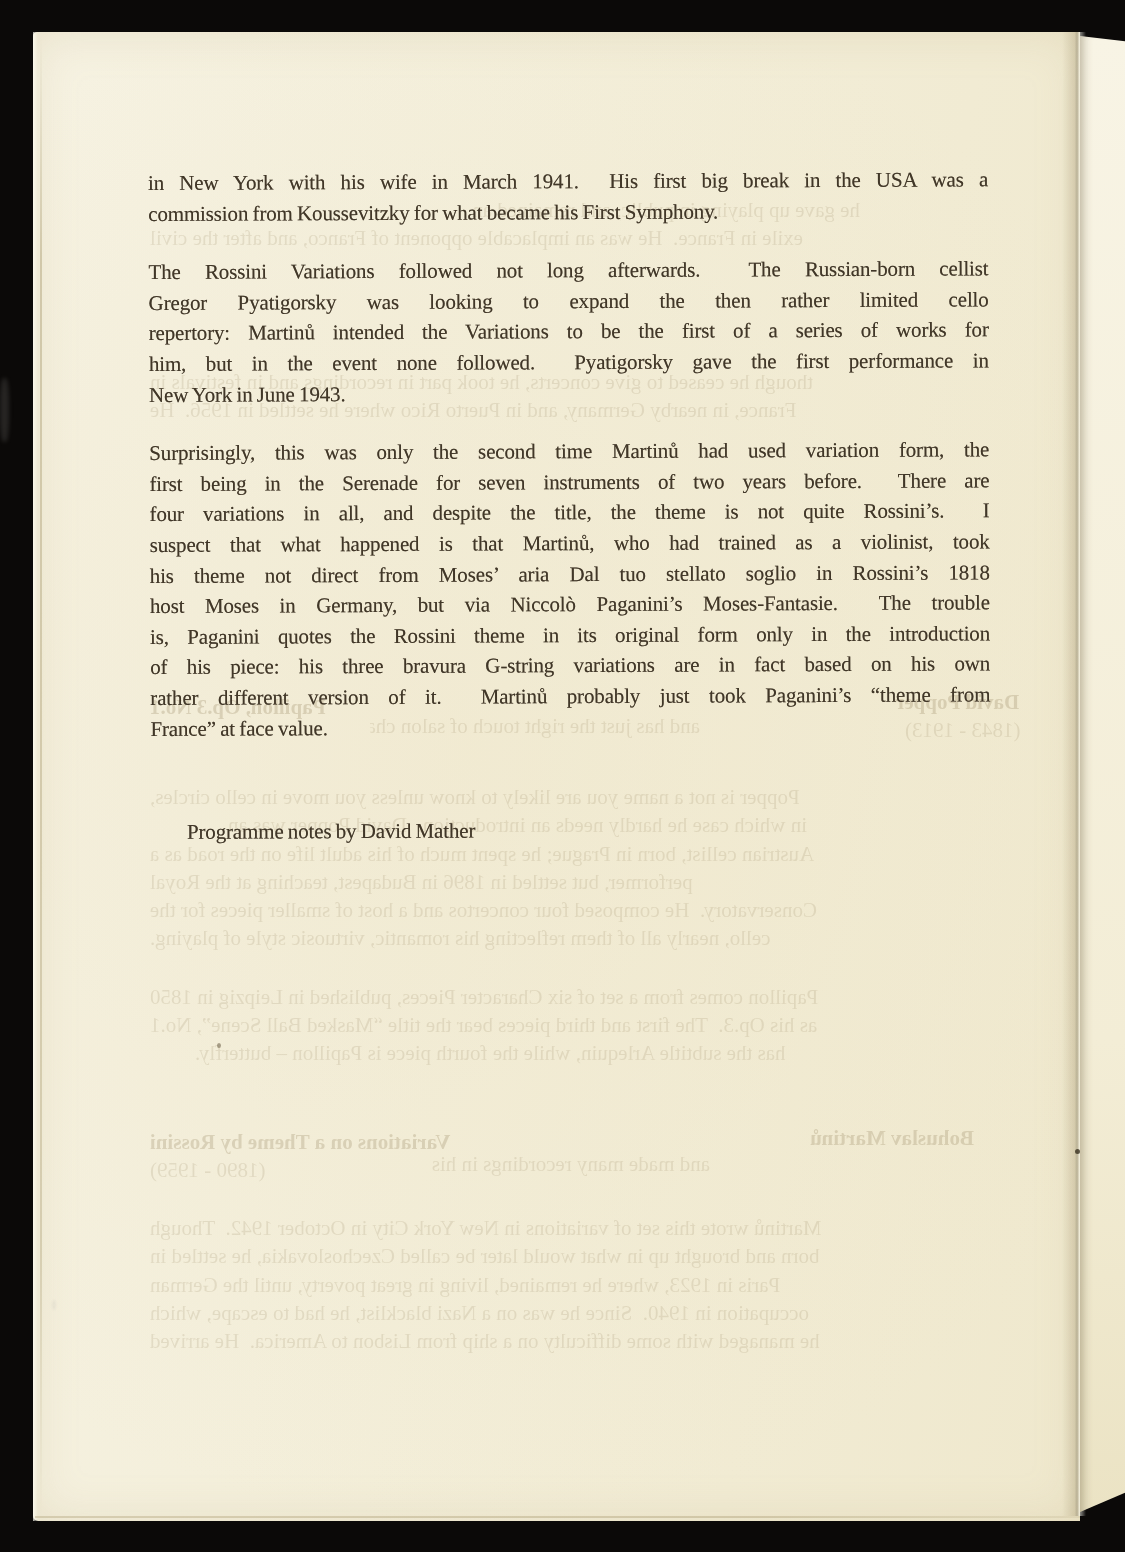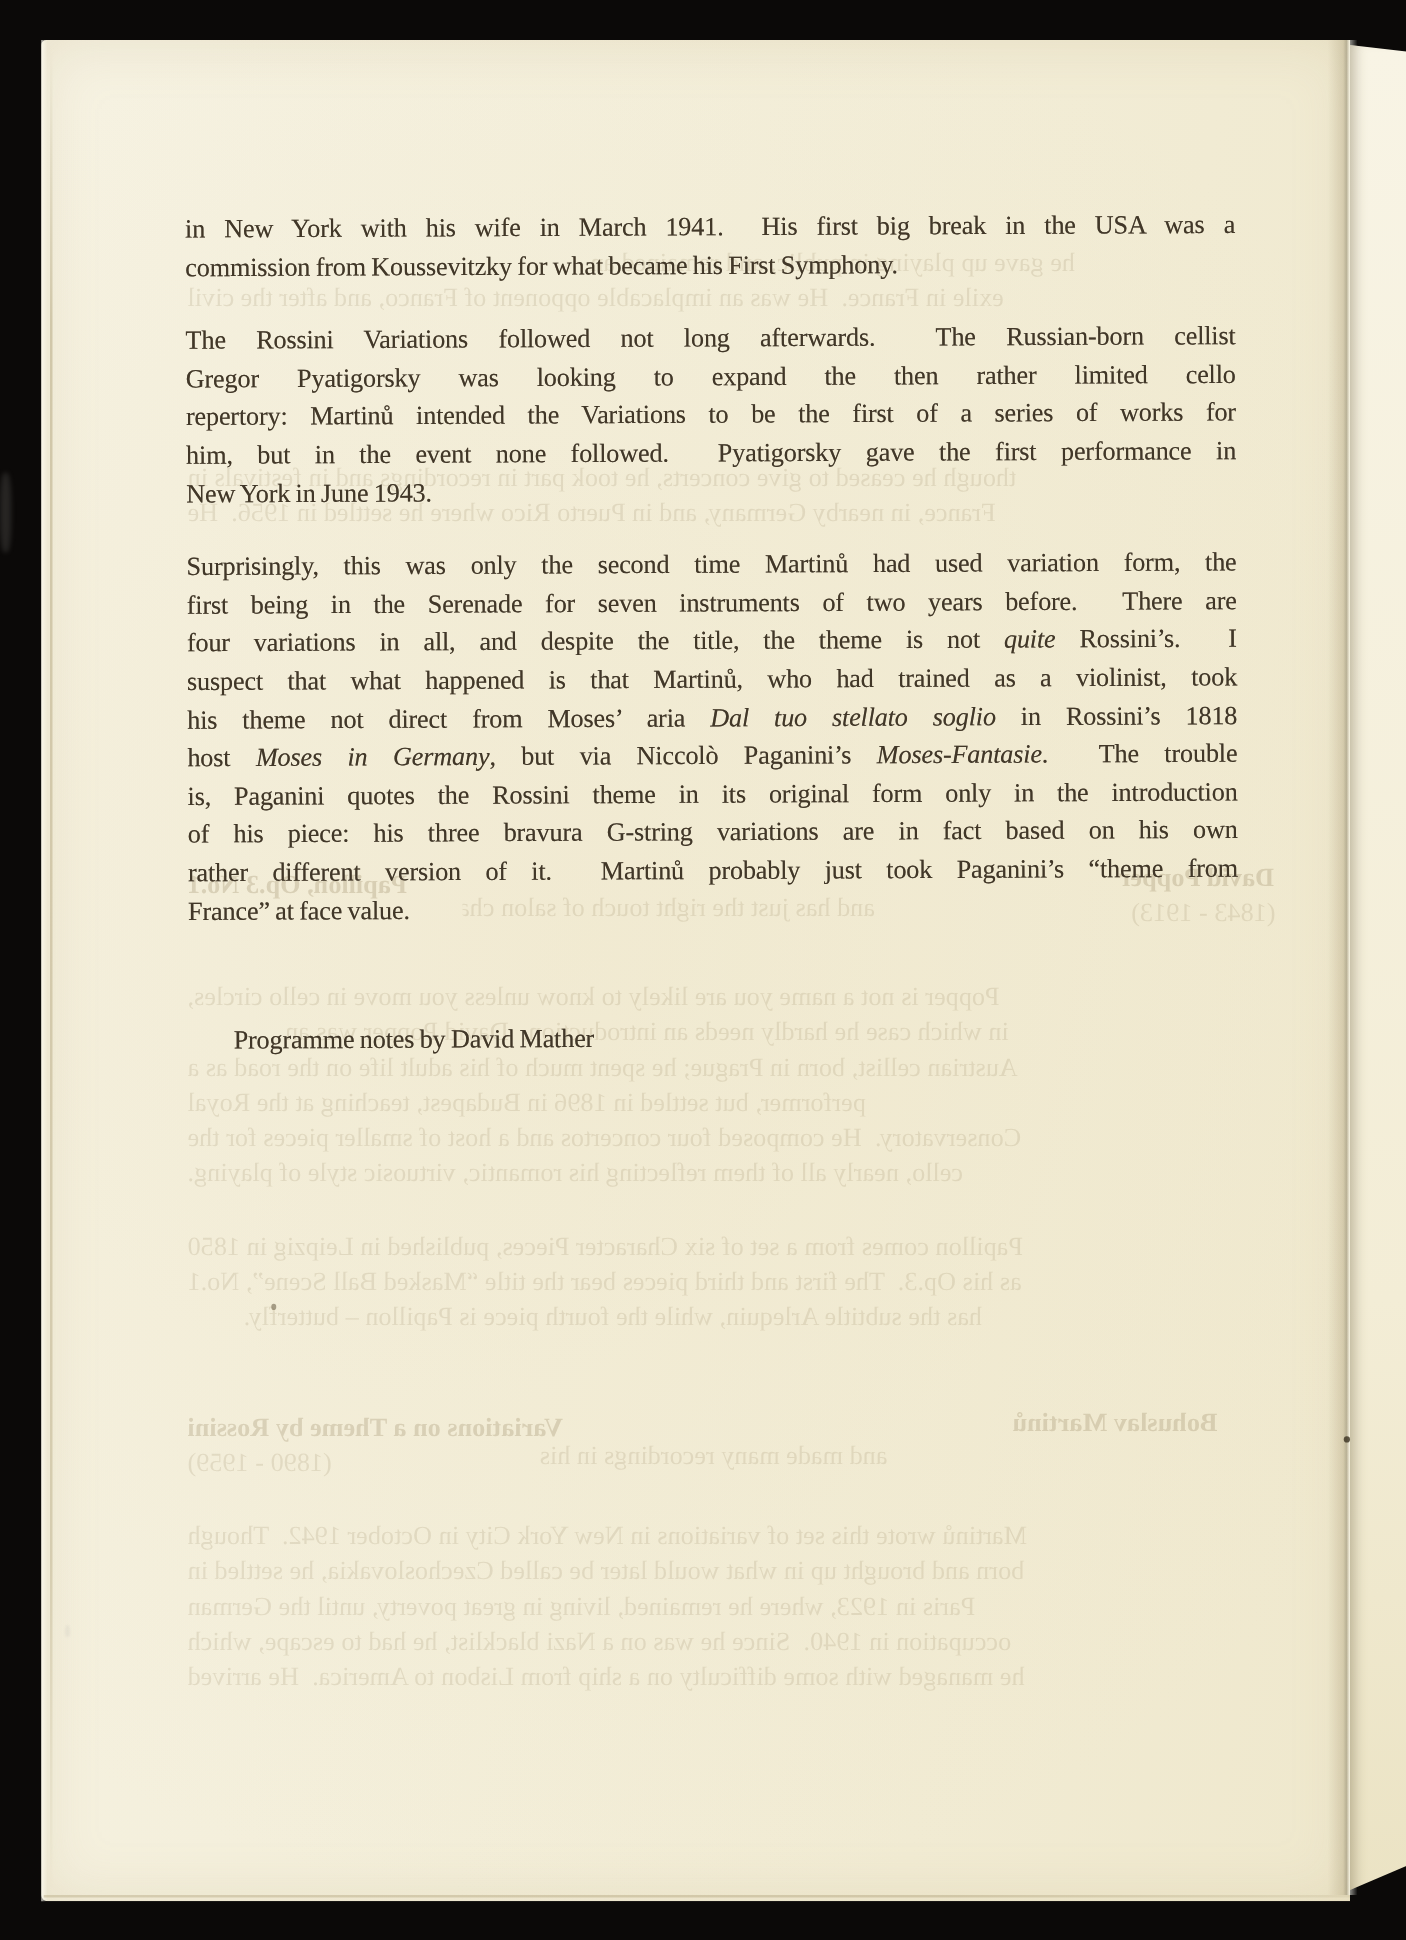--- a/index.html
+++ b/index.html
@@ -47,21 +47,21 @@
     transform:rotate(-0.25deg);transform-origin:0 0;
     color:#413728;
     font-size:21px;line-height:30.6px;
     letter-spacing:-0.15px;word-spacing:-0.8px;
     z-index:3;
     text-shadow:0 0 .4px rgba(58,48,34,.55);
   }
   .paragraph + .paragraph{margin-top:28px;}
   .tline{text-align:justify;text-align-last:justify;height:30.6px;overflow:visible;white-space:normal;}
   .tline.last{text-align-last:left;}
-  .it{font-style:italic;}
+  .it{}
   .credit{position:absolute;left:15px;white-space:nowrap;margin-left:21px;}
   .credit.c0{top:649px;}
   .credit.c1{top:709px;}
 
   
   #ghost-layer{position:absolute;left:0;top:0;width:1125px;height:1552px;z-index:2;pointer-events:none;}
   .ghost{
     position:absolute;
     font-family:"Liberation Serif", serif;
     font-size:21px;line-height:28px;

